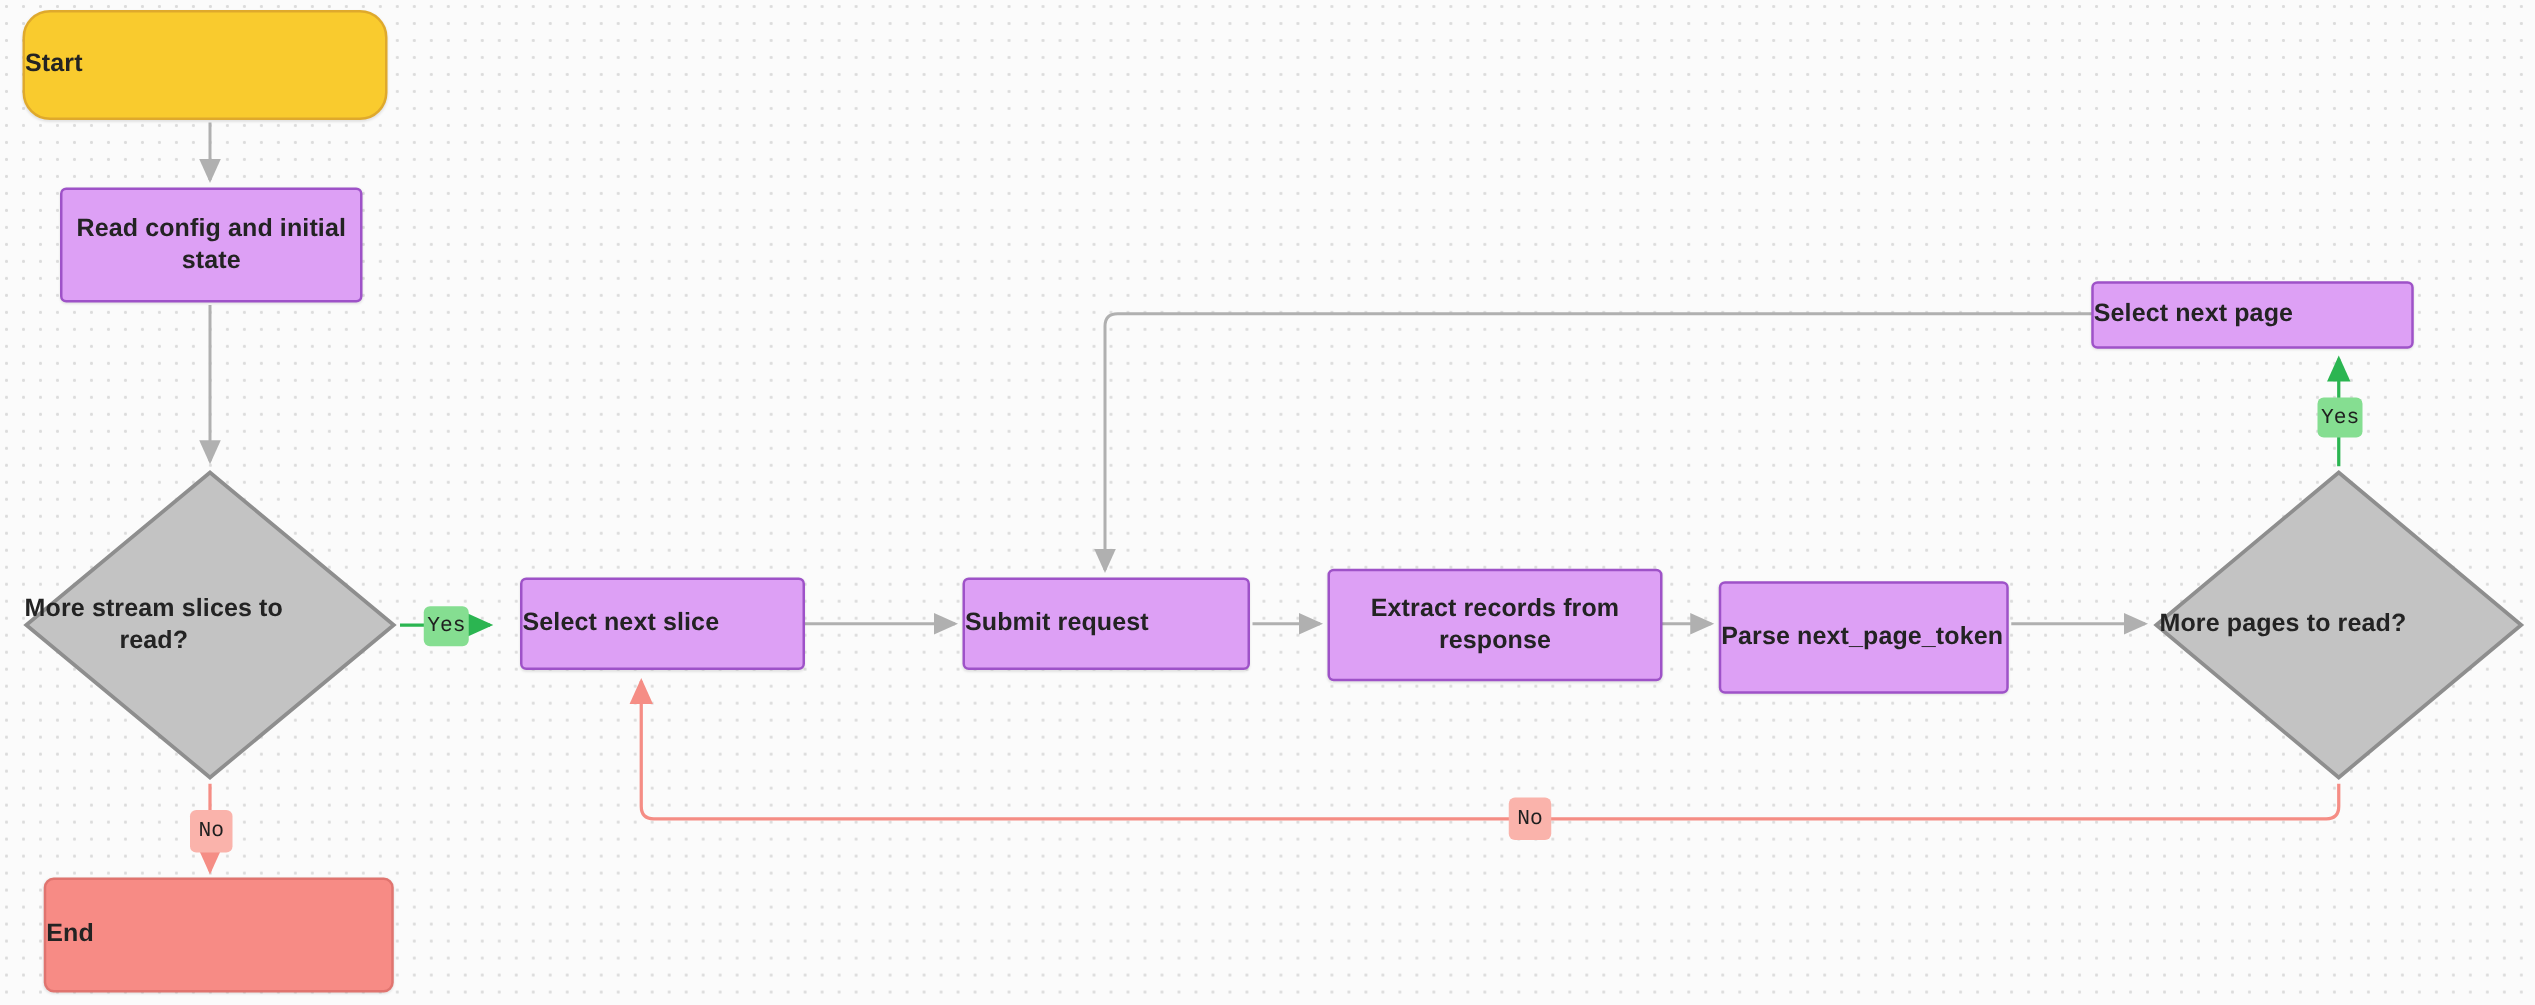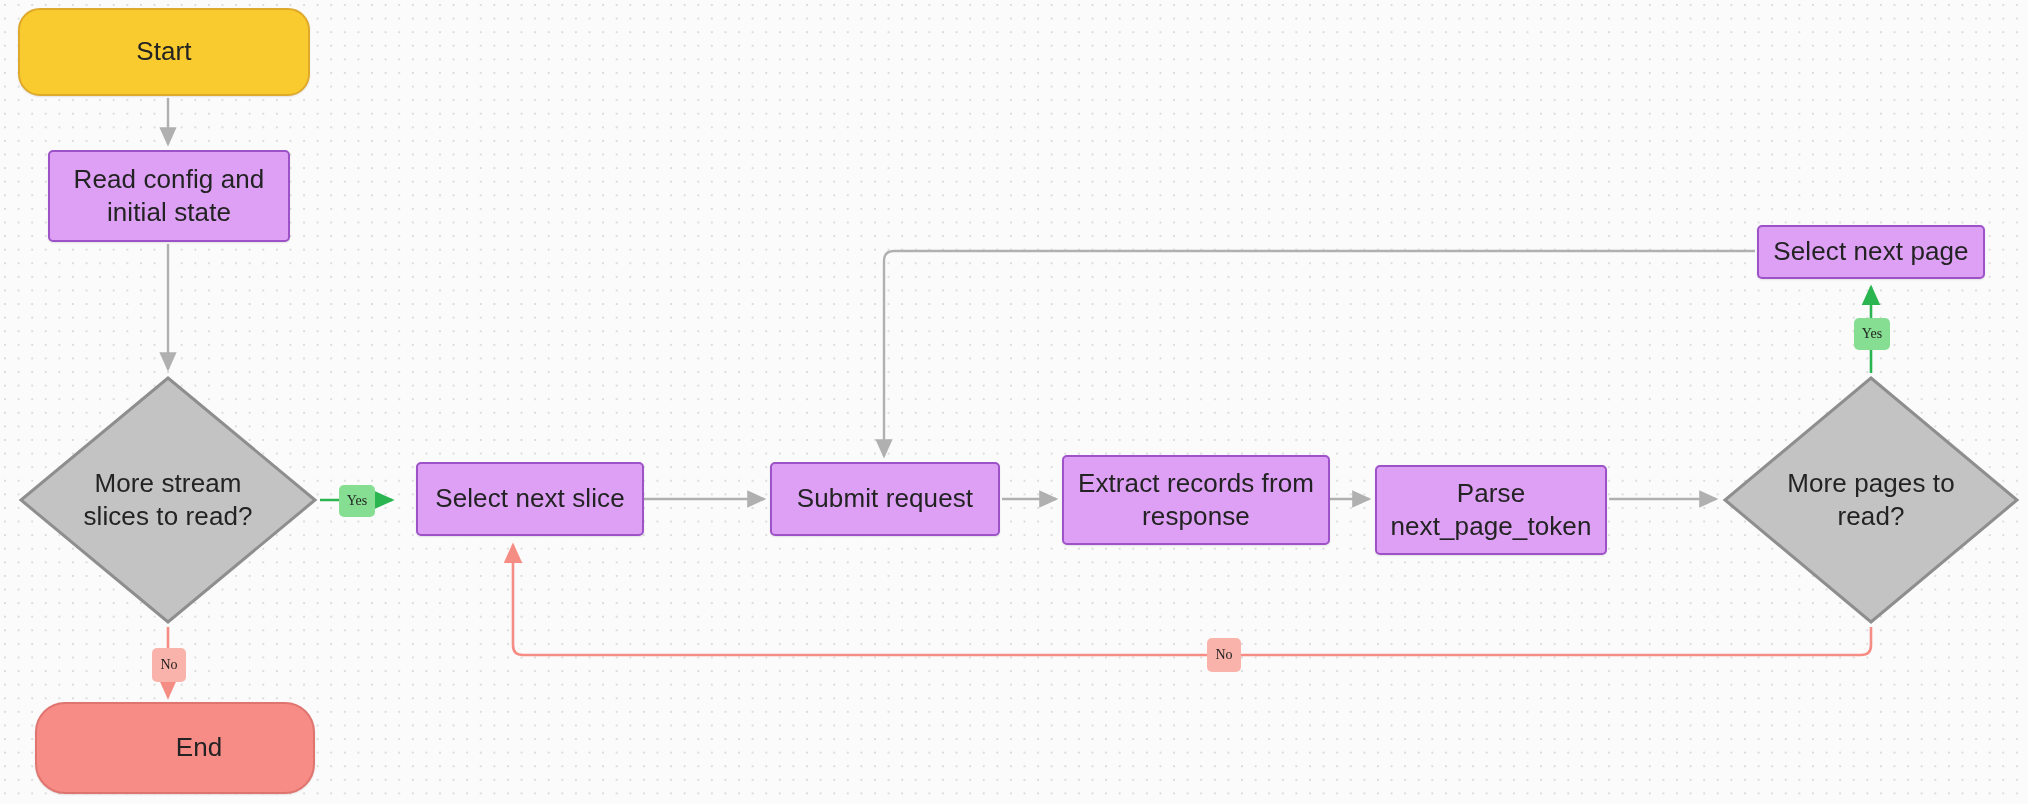--- a/index.html
+++ b/index.html
@@ -24,40 +24,40 @@
     top: 0;
     width: 2028px;
     height: 804px;
     pointer-events: none;
   }
   .node {
     position: absolute;
     box-sizing: border-box;
     display: flex;
     align-items: center;
-    justify-content: center;
+    justify-content: flex-start;
     text-align: center;
     color: #232323;
-    font-size: 26px;
+    font-size: 20px;
     line-height: 1.27;
     letter-spacing: 0.1px;
     z-index: 3;
+    font-weight: bold;
   }
   .node-terminator {
     background: #F9CB2E;
     border: 2px solid #DFA92C;
     border-radius: 22px;
     box-shadow: 0 1px 2px rgba(0,0,0,0.10);
   }
   .node-terminator-end {
     background: #F78B85;
     border: 2px solid #E0746F;
-    border-radius: 30px;
+    border-radius: 8px;
     box-shadow: 0 1px 2px rgba(0,0,0,0.10);
-    padding-left: 48px;
   }
   .node-process {
     background: #DDA0F5;
     border: 2px solid #9E52C8;
     border-radius: 5px;
     box-shadow: 0 1px 2px rgba(0,0,0,0.10);
   }
   .node-decision {
     background: transparent;
     border: none;
@@ -73,26 +73,26 @@
     position: relative;
     z-index: 2;
     width: 70%;
   }
   .edge-label {
     position: absolute;
     box-sizing: border-box;
     display: flex;
     align-items: center;
     justify-content: center;
-    font-size: 14px;
+    font-size: 17px;
     color: #1f1f1f;
     border-radius: 5px;
     padding: 0 6px;
     z-index: 4;
-    font-family: Liberation Serif, serif;
+    font-family: Liberation Mono, monospace;
   }
   .edge-label.yes {
     background: #85DE91;
   }
   .edge-label.no {
     background: #FAB3AB;
   }
 </style>
 </head>
 <body>
@@ -170,21 +170,21 @@
     <span>Parse next_page_token</span>
   </div>
 
   <div class="node node-decision" style="left:1722px; top:375px; width:298px; height:250px;">
     <svg class="diamond-svg" viewBox="0 0 298 250" preserveAspectRatio="none">
       <polygon points="149,3 295,125 149,247 3,125" fill="#C3C3C3" stroke="#8E8E8E" stroke-width="3"></polygon>
     </svg>
     <span class="dlabel">More pages to read?</span>
   </div>
 
-  <div class="node node-process" style="left:1757px; top:225px; width:228px; height:54px;">
+  <div class="node node-process" style="left:1673px; top:225px; width:258px; height:54px;">
     <span>Select next page</span>
   </div>
 
   <div class="edge-label yes" style="left:339px; top:485px; width:36px; height:32px;">
     <span>Yes</span>
   </div>
 
   <div class="edge-label no" style="left:152px; top:648px; width:34px; height:34px;">
     <span>No</span>
   </div>

